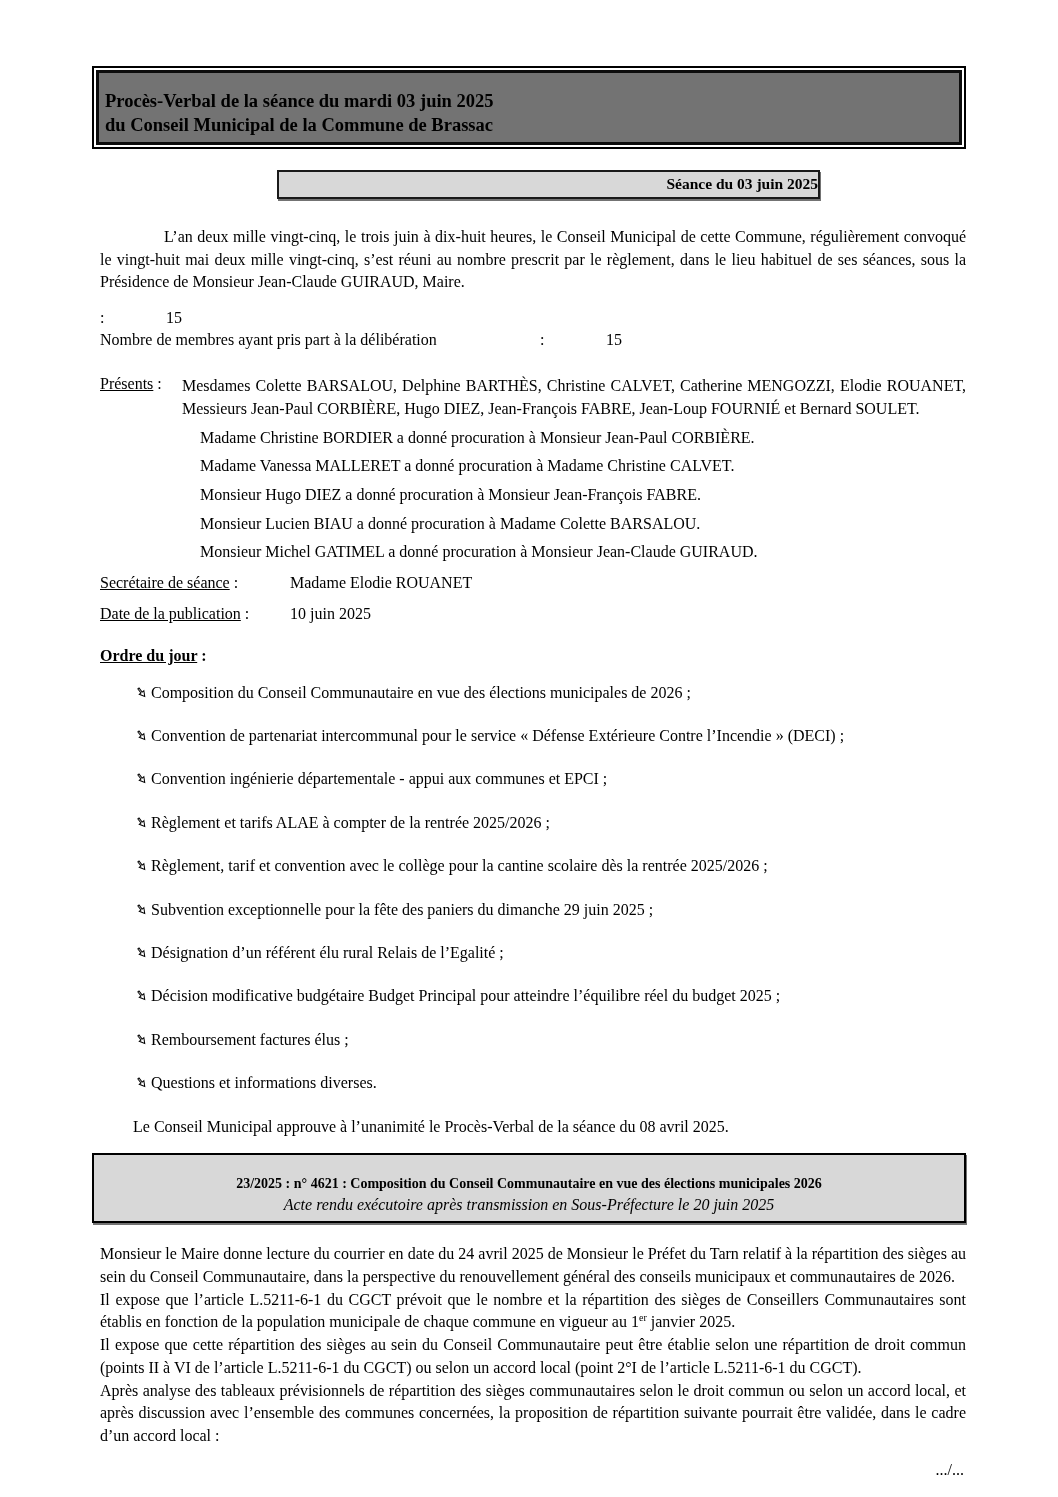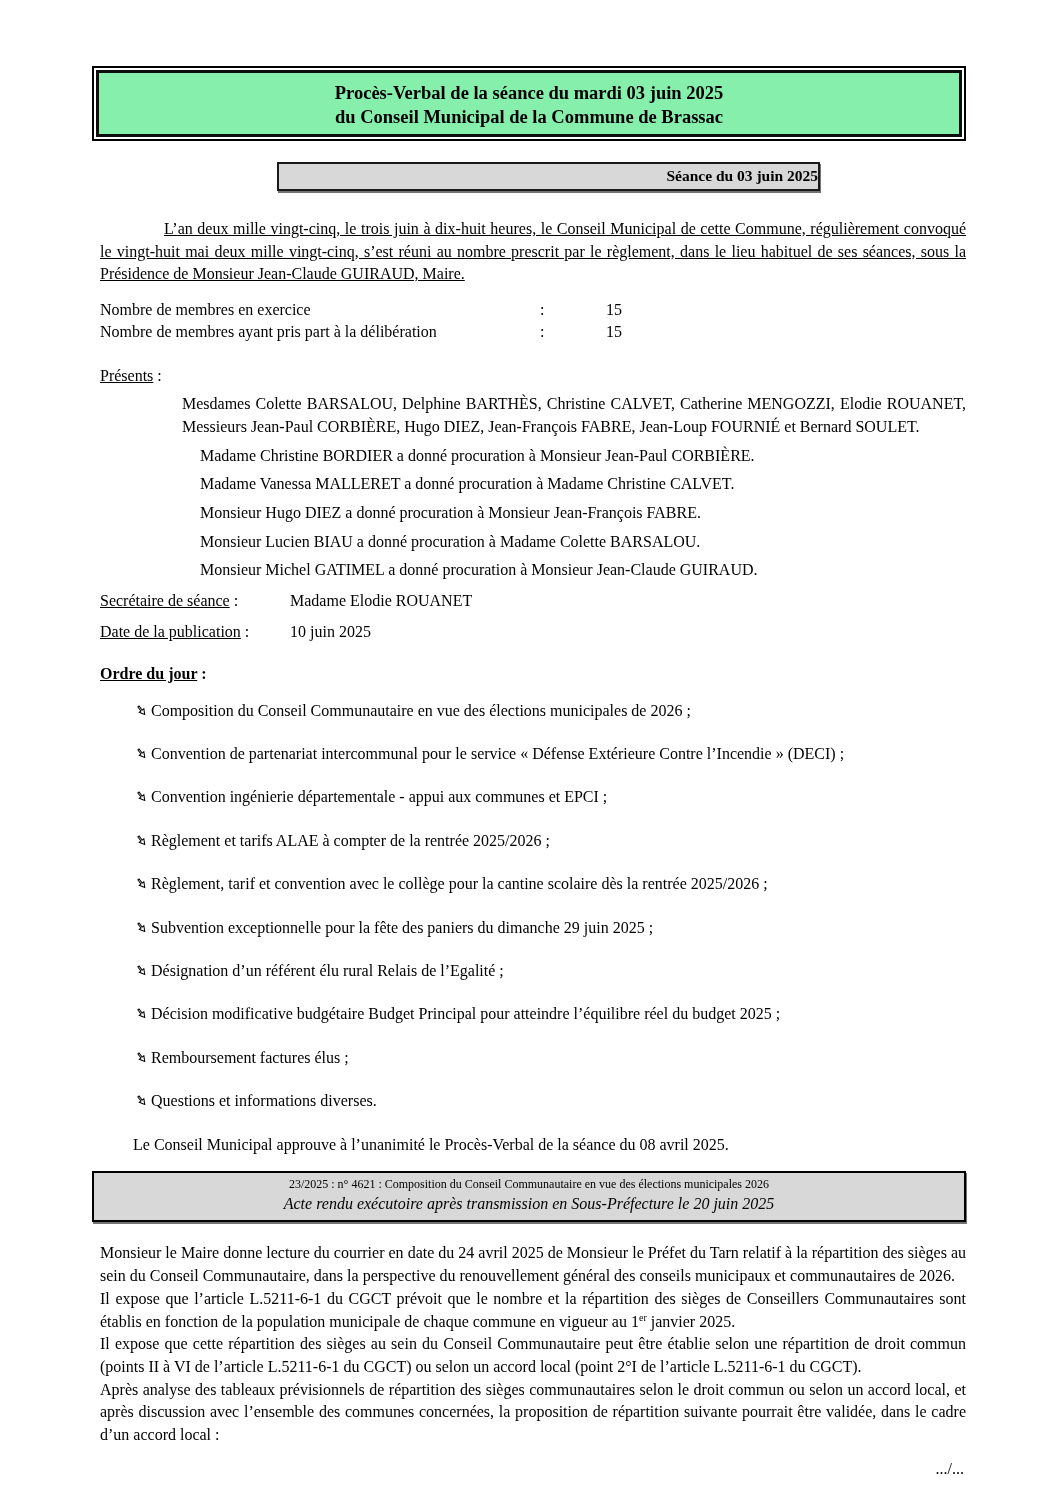--- a/index.html
+++ b/index.html
@@ -10,71 +10,71 @@
     box-sizing: border-box;
     background: #ffffff;
     color: #000;
     font-family: "Liberation Serif", "DejaVu Serif", serif;
     font-size: 16px;
     padding: 66px 92px 0 92px;
     overflow: hidden;
   }
   
   .title-box-outer { border: 2px solid #000; padding: 2px; background: #fff; }
-  .title-box-inner { border: 3px solid #0d0d0d; background: #86efac; text-align: center; padding: 8px 6px 4px; }
+  .title-box-inner { border: 3px solid #0d0d0d; background: #737373; text-align: left; padding: 16px 6px 4px; }
   .title-line { font-weight: bold; font-size: 18.5px; line-height: 1.32; }
 
   .session-box {
     box-sizing: border-box;
     width: 543px;
     margin: 21px 0 0 185px;
     border: 2px solid #1a1a1a;
     background: #d8d8d8;
     box-shadow: 1px 2px 0 rgba(0,0,0,0.55);
     text-align: right;
     font-weight: bold;
     font-size: 15.5px;
     padding: 3px 0 4px;
   }
 
   
-  .intro { margin: 27px 0 0 8px; text-align: justify; text-indent: 64px; line-height: 1.42; text-decoration: underline; }
+  .intro { margin: 27px 0 0 8px; text-align: justify; text-indent: 64px; line-height: 1.42; }
 
   
   .m-rows { margin: 13px 0 0 8px; }
   .m-row { display: flex; line-height: 1.38; }
   .m-label { width: 440px; }
   .m-sep { width: 66px; }
 
   
   .presents { display: flex; margin: 24px 0 0 8px; }
   .u { text-decoration: underline; }
   .presents .label-w { flex: 0 0 82px; white-space: nowrap; }
-  .presents-text { flex: 1; text-align: justify; line-height: 1.42; margin-top: 26px; }
+  .presents-text { flex: 1; text-align: justify; line-height: 1.42; }
   .proxy { margin: 6px 0 0 108px; line-height: 1.42; }
   .kv-row { display: flex; margin: 8px 0 0 8px; line-height: 1.42; }
   .kv-label { flex: 0 0 190px; white-space: nowrap; }
 
   
   .agenda-heading { margin: 21px 0 0 8px; font-weight: bold; font-size: 16px; }
   .agenda { list-style: none; margin: 17px 0 0 0; padding: 0 0 0 43px; }
   .agenda li { display: flex; gap: 2px; align-items: flex-start; margin-bottom: 19px; line-height: 1.4; }
   .bullet { flex: 0 0 14px; padding-top: 2px; }
   .approval { margin: 18px 0 0 41px; line-height: 1.42; }
 
   
   .delib-box {
     margin-top: 15px;
     border: 2px solid #000;
     background: #d8d8d8;
     box-shadow: 1px 2px 0 rgba(0,0,0,0.55);
     text-align: center;
     padding: 3px 10px 5px;
   }
-  .delib-bold { font-weight: normal; font-size: 12px; line-height: 1.4; }
+  .delib-bold { font-weight: bold; font-size: 14px; line-height: 1.4; margin-top: 16px; }
   .delib-italic { font-style: italic; font-size: 16px; line-height: 1.4; }
   .bodytext { margin: 20px 0 0 8px; }
   .bodytext p { margin: 0; text-align: justify; line-height: 1.42; }
   .bodytext sup { font-size: 10px; line-height: 0; }
   .continuation { text-align: right; margin-top: 13px; padding-right: 2px; }
 </style>
 </head>
 <body>
 
 <div class="page">
@@ -85,21 +85,20 @@
       <div class="title-line">du Conseil Municipal de la Commune de Brassac</div>
     </div>
   </div>
 
   <div class="session-box">Séance du 03 juin 2025</div>
 
   <p class="intro">L’an deux mille vingt-cinq, le trois juin à dix-huit heures, le Conseil Municipal de cette Commune, régulièrement convoqué le vingt-huit mai deux mille vingt-cinq, s’est réuni au nombre prescrit par le règlement, dans le lieu habituel de ses séances, sous la Présidence de Monsieur Jean-Claude GUIRAUD, Maire.</p>
 
   <div class="m-rows">
     <div class="m-row">
-      <span class="m-label">Nombre de membres en exercice</span>
       <span class="m-sep">:</span>
       <span class="m-val">15</span>
     </div>
     <div class="m-row">
       <span class="m-label">Nombre de membres ayant pris part à la délibération</span>
       <span class="m-sep">:</span>
       <span class="m-val">15</span>
     </div>
   </div>
 

